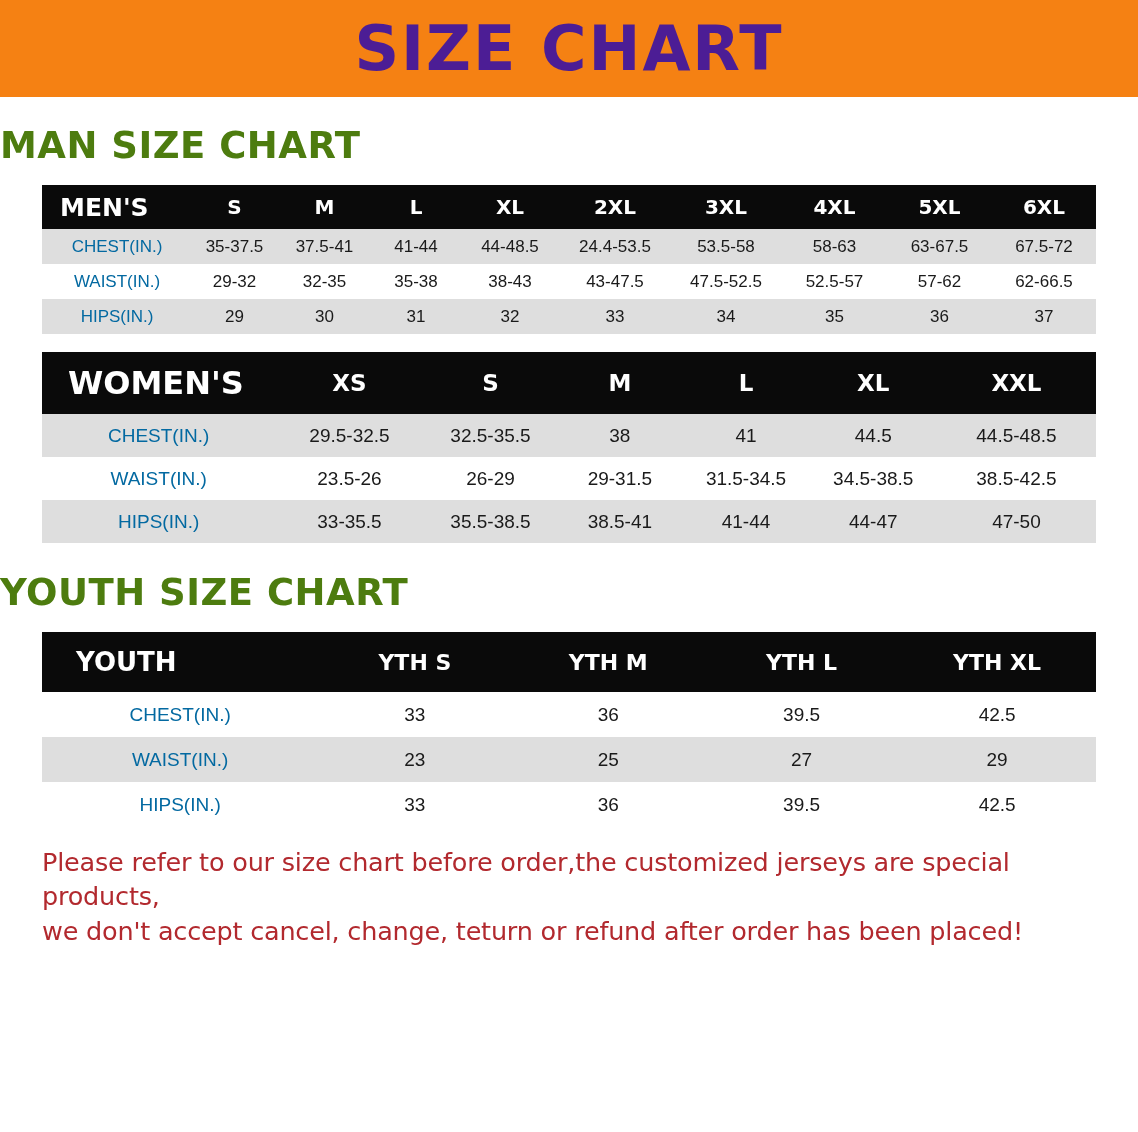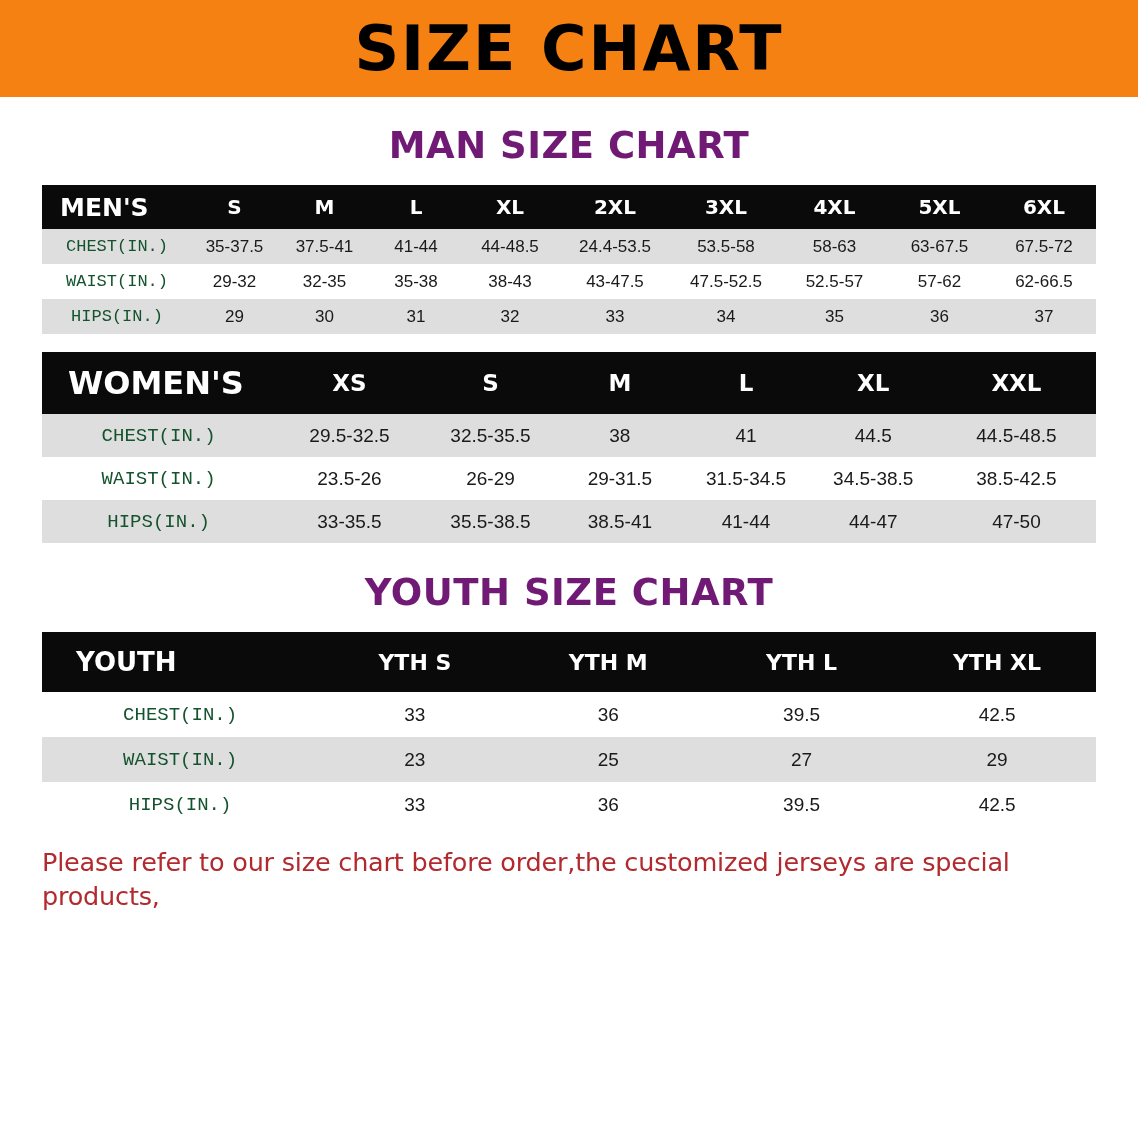--- a/index.html
+++ b/index.html
@@ -23,29 +23,28 @@
     background: #f58113;
     display: flex;
     align-items: center;
     justify-content: center;
   }
   .banner-title {
     font-family: "DejaVu Sans", sans-serif;
     font-weight: bold;
     font-size: 62px;
     letter-spacing: 2px;
-    color: #000000;
+    color: #4c1d95;
     line-height: 1;
   }
   
   .section-title {
-    text-align: center;
     font-family: "DejaVu Sans", sans-serif;
     font-weight: bold;
-    color: #701a75;
+    color: #4d7c0f;
     letter-spacing: 0.5px;
   }
   #man-title   { font-size: 37px; margin-top: 27px; margin-bottom: 0; }
   #women-title { font-size: 37px; margin-top: 30px; margin-bottom: 0; }
   #youth-title { font-size: 37px; margin-top: 28px; margin-bottom: 0; }
 
   
   table {
     border-collapse: collapse;
     table-layout: fixed;
@@ -61,22 +60,21 @@
   thead th.rowlabel {
     text-align: left;
   }
   tbody td {
     text-align: center;
     color: #1a1a1a;
     font-family: "Liberation Sans", sans-serif;
   }
   tbody td.rowlabel {
     text-align: center;
-    color: #14532d;
-    font-family: Liberation Mono, monospace;
+    color: #0369a1;
   }
   tr.shade td { background: #dedede; }
   tr.plain td { background: #ffffff; }
 
   
   #men-table { width: 1054px; margin-top: 18px; }
   #men-table thead th { height: 44px; font-size: 20px; }
   #men-table thead th.rowlabel { font-size: 25px; padding-left: 18px; }
   #men-table tbody td { height: 35px; font-size: 17px; }
   #men-table tbody td.rowlabel { font-size: 17px; }
@@ -278,15 +276,16 @@
           <td>36</td>
           <td>39.5</td>
           <td>42.5</td>
         </tr>
       </tbody>
     </table>
   </div>
 
   <div class="note">
     <div>Please refer to our size chart before order,the customized jerseys are special products,</div>
+    <div>we don't accept cancel, change, teturn or refund after order has been placed!</div>
   </div>
 
 </div>
 
 </body></html>

